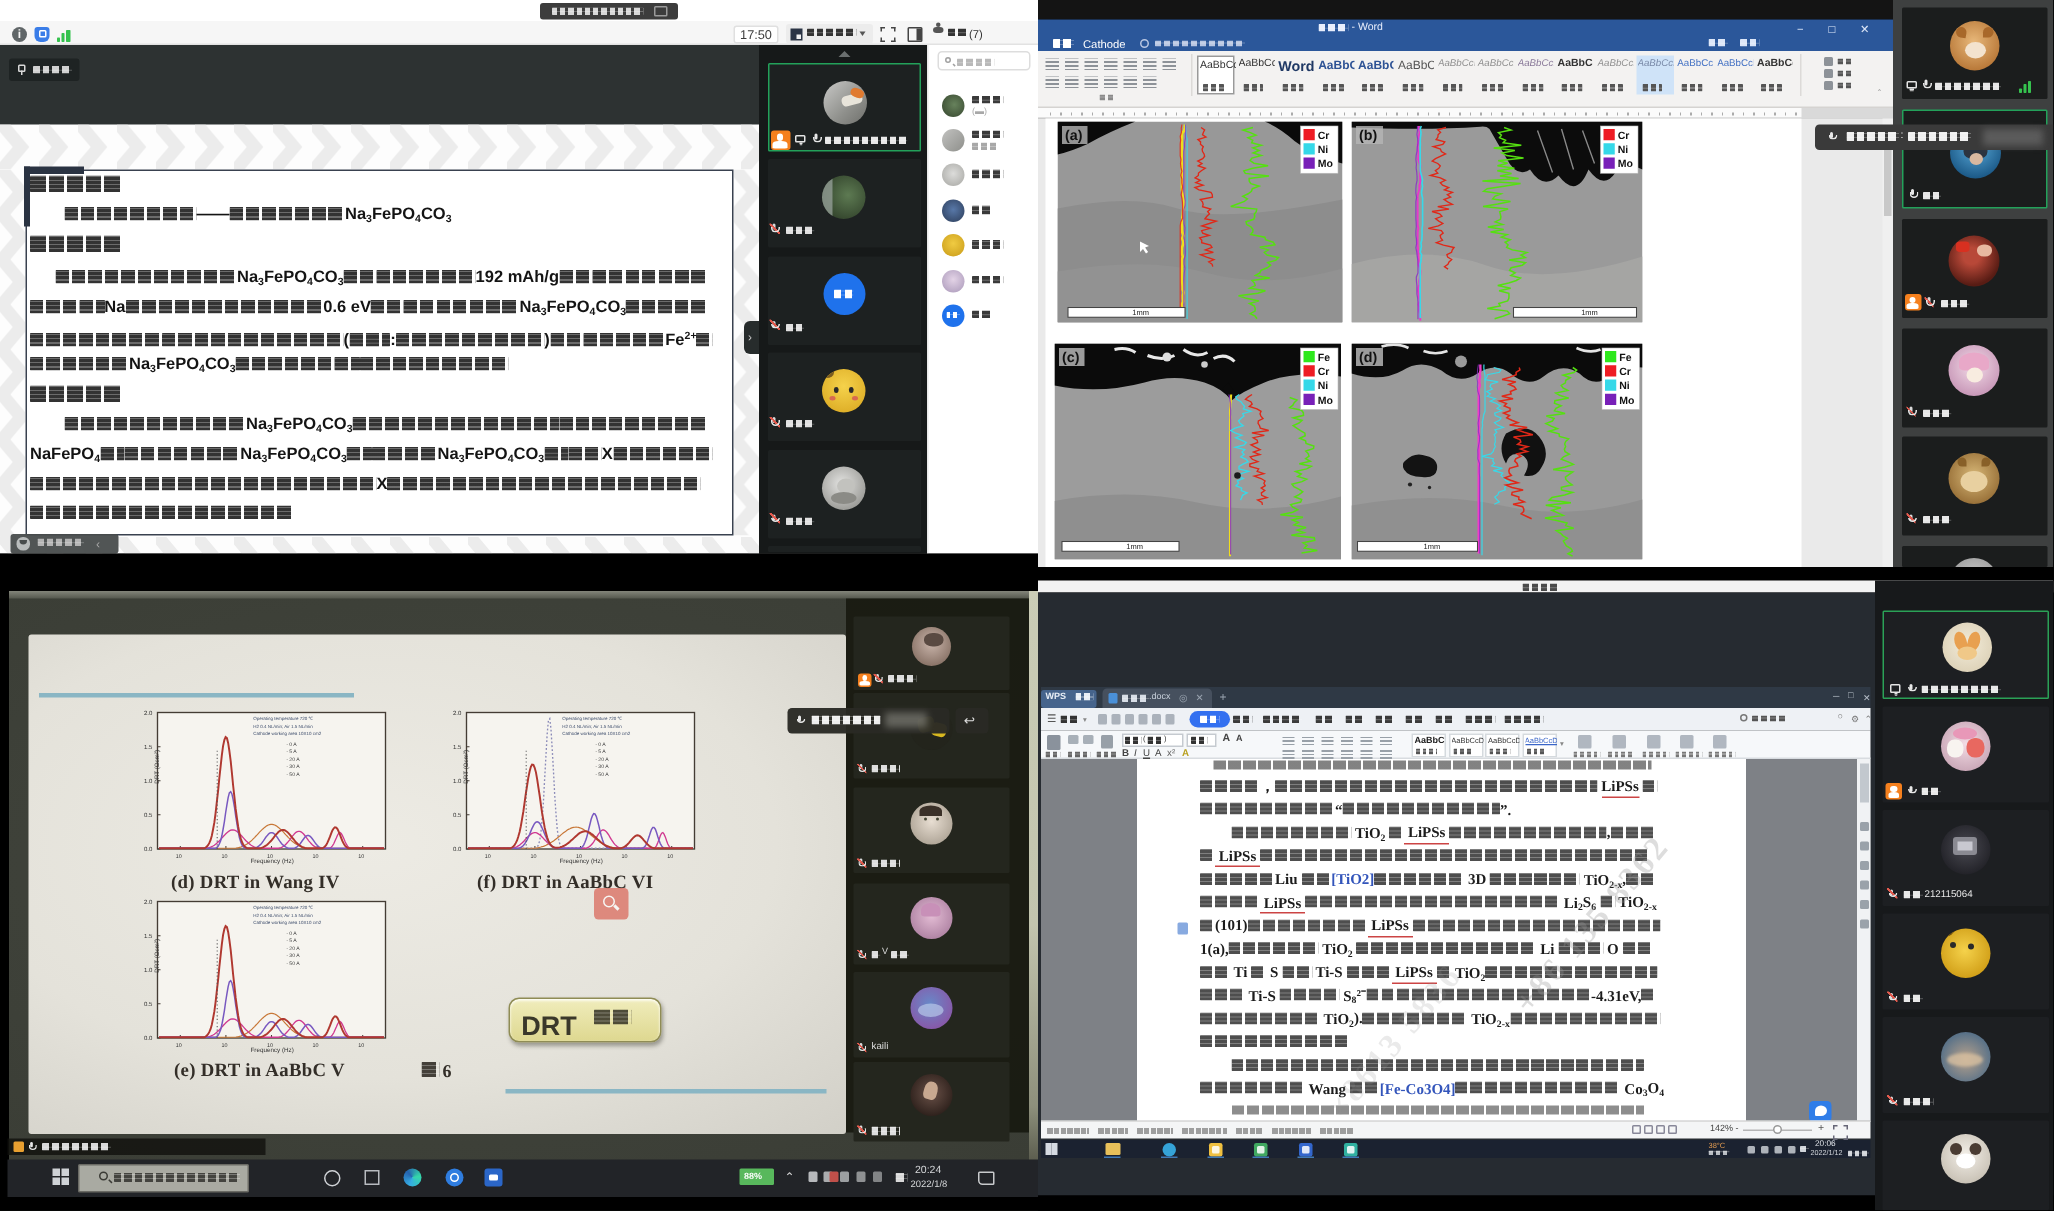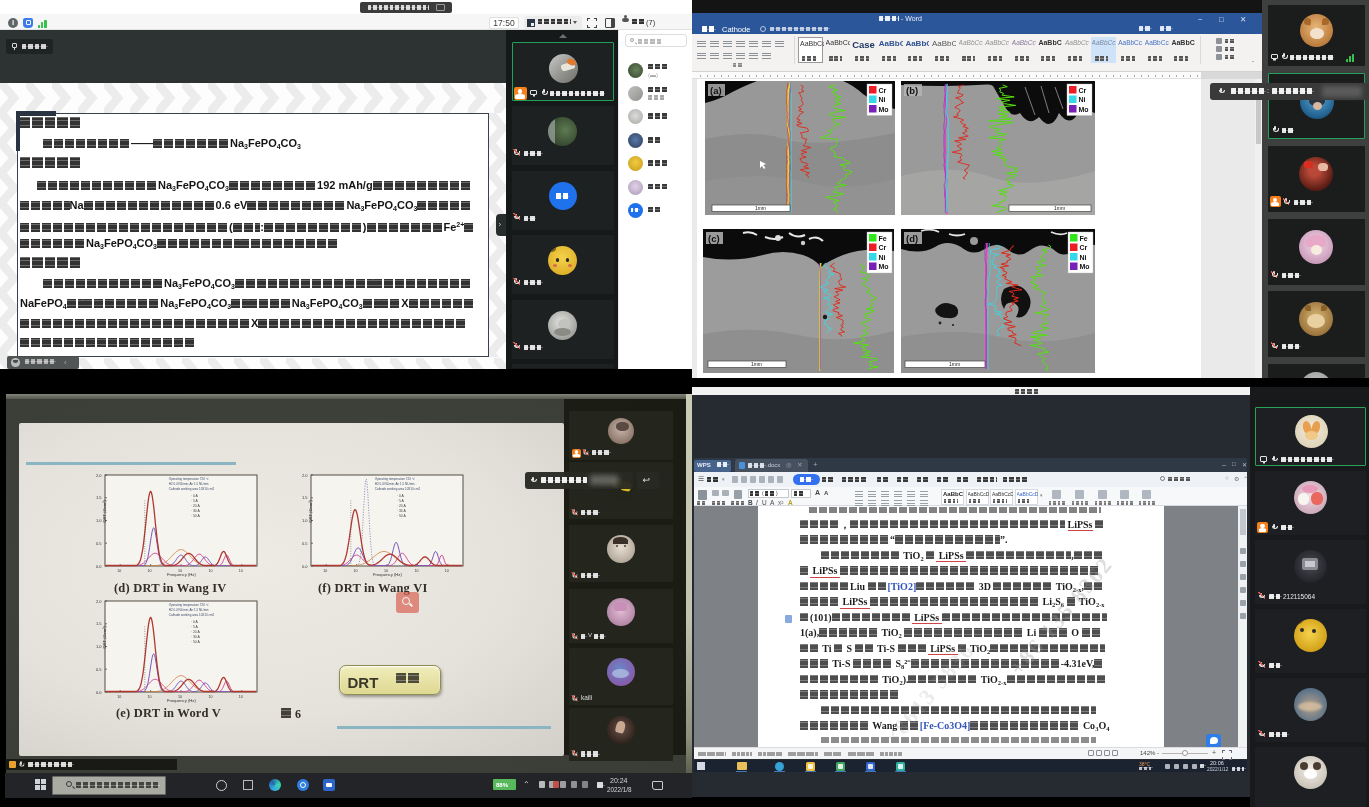--- a/index.html
+++ b/index.html
@@ -218,21 +218,21 @@
     <div class="a" style="left:794px;top:36px;width:1px;height:28px;background:#dcdad8"></div>
     <div class="a" style="left:798.0px;top:36.5px;width:25px;height:26px;background:#fff;border:1px solid #999;">
       <span style="position:absolute;left:1px;top:2px;width:24px;color:#333;font-size:7px;;white-space:nowrap;overflow:hidden">AaBbCcD</span>
     </div>
     <i class="a z" style="left:802.0px;top:56px;width:13.8px;height:4.5px;--w:5.5px;color:#555;"></i>
     <div class="a" style="left:824.6px;top:36.5px;width:25px;height:26px;">
       <span style="position:absolute;left:1px;top:2px;width:24px;color:#333;font-size:7px;;white-space:nowrap;overflow:hidden">AaBbCcD</span>
     </div>
     <i class="a z" style="left:828.6px;top:56px;width:13.8px;height:4.5px;--w:5.5px;color:#555;"></i>
     <div class="a" style="left:851.2px;top:36.5px;width:25px;height:26px;">
-      <span style="position:absolute;left:1px;top:2px;width:24px;color:#1f3864;font-size:9.5px;font-weight:bold;;white-space:nowrap;overflow:hidden">Case</span>
+      <span style="position:absolute;left:1px;top:2px;width:24px;color:#1f3864;font-size:9.5px;font-weight:bold;;white-space:nowrap;overflow:hidden">Word</span>
     </div>
     <i class="a z" style="left:855.2px;top:56px;width:13.8px;height:4.5px;--w:5.5px;color:#555;"></i>
     <div class="a" style="left:877.8px;top:36.5px;width:25px;height:26px;">
       <span style="position:absolute;left:1px;top:2px;width:24px;color:#2e5395;font-size:8px;font-weight:bold;;white-space:nowrap;overflow:hidden">AaBbC(</span>
     </div>
     <i class="a z" style="left:881.8px;top:56px;width:13.8px;height:4.5px;--w:5.5px;color:#555;"></i>
     <div class="a" style="left:904.4px;top:36.5px;width:25px;height:26px;">
       <span style="position:absolute;left:1px;top:2px;width:24px;color:#2e5395;font-size:8px;font-weight:bold;;white-space:nowrap;overflow:hidden">AaBbC(</span>
     </div>
     <i class="a z" style="left:908.4px;top:56px;width:13.8px;height:4.5px;--w:5.5px;color:#555;"></i>
@@ -585,30 +585,30 @@
       <text x="78.84" y="10" font-size="3" fill="#3a4a6a">Operating temperature 720 ℃</text>
       <text x="78.84" y="15" font-size="3" fill="#3a4a6a">H2 0.4 NL/min; Air 1.5 NL/min</text>
       <text x="78.84" y="20" font-size="3" fill="#3a4a6a">Cathode working area 10X10 cm2</text>
       <text x="100.84" y="27" font-size="3.4" fill="#444">· 0 A</text>
       <text x="100.84" y="32" font-size="3.4" fill="#444">· 5 A</text>
       <text x="100.84" y="37" font-size="3.4" fill="#444">· 20 A</text>
       <text x="100.84" y="42" font-size="3.4" fill="#444">· 30 A</text>
       <text x="100.84" y="47" font-size="3.4" fill="#444">· 50 A</text>
     </svg>
     <div class="a" style="left:114px;top:581px;font-family:Liberation Serif,serif;font-weight:bold;color:#332e28;font-size:12.5px;letter-spacing:0.2px;filter:blur(0.35px);white-space:nowrap">(d) DRT in Wang IV</div>
-    <div class="a" style="left:318px;top:581px;font-family:Liberation Serif,serif;font-weight:bold;color:#332e28;font-size:12.5px;letter-spacing:0.2px;filter:blur(0.35px);white-space:nowrap">(f) DRT in Wang VI</div>
-    <div class="a" style="left:116px;top:706px;font-family:Liberation Serif,serif;font-weight:bold;color:#332e28;font-size:12.5px;letter-spacing:0.2px;filter:blur(0.35px);white-space:nowrap">(e) DRT in Word V</div>
+    <div class="a" style="left:318px;top:581px;font-family:Liberation Serif,serif;font-weight:bold;color:#332e28;font-size:12.5px;letter-spacing:0.2px;filter:blur(0.35px);white-space:nowrap">(f) DRT in AaBbC VI</div>
+    <div class="a" style="left:116px;top:706px;font-family:Liberation Serif,serif;font-weight:bold;color:#332e28;font-size:12.5px;letter-spacing:0.2px;filter:blur(0.35px);white-space:nowrap">(e) DRT in AaBbC V</div>
     <i class="a z" style="left:281px;top:708px;width:12px;height:9.8px;--w:12px;color:rgba(40,35,28,.85);filter:blur(0.35px);"></i>
     <span class="a" style="left:295px;top:707px;font-family:&quot;Liberation Serif&quot;,serif;font-weight:bold;color:#332e28;font-size:12px;filter:blur(0.35px)">6</span>
     <div class="a" style="left:396px;top:592px;width:23px;height:21px;background:#d9584a;opacity:.65;border-radius:3px">
       <span style="position:absolute;left:6px;top:4.5px;width:8px;height:8px;border:1.8px solid #fff;border-radius:50%"></span>
       <span style="position:absolute;left:13px;top:12px;width:4px;height:1.8px;background:#fff;transform:rotate(45deg)"></span>
     </div>
     <div class="a" style="left:338.5px;top:664.5px;width:102.5px;height:30px;border-radius:7px;background:linear-gradient(180deg,#f0edbc,#ded890);border:1px solid #8f8c55;box-shadow:inset 0 1px 2px #fff,1px 2px 3px rgba(40,40,30,.4)">
-      <span style="position:absolute;left:8px;top:8px;font-weight:bold;font-size:15px;color:#3a382a;filter:blur(0.3px)">DRT</span>
+      <span style="position:absolute;left:8px;top:8px;font-weight:bold;font-size:18px;color:#3a382a;filter:blur(0.3px)">DRT</span>
     </div>
     <i class="a z" style="left:396px;top:673px;width:25.0px;height:10.2px;--w:12.5px;color:rgba(50,48,36,.85);filter:blur(0.4px);"></i>
     <div class="a" style="left:563.5px;top:399px;width:128.5px;height:356px;background:#17180f;opacity:.9"></div>
     <div class="a tile" style="left:569px;top:410.7px;width:103.5px;height:49.1px;background:#24261e;">
       <div class="a cir" style="left:38.7px;top:7.622px;width:26px;height:26px;background:radial-gradient(circle at 50% 42%,#c9b4aa,#8a7468 75%);overflow:hidden">
         <span style="position:absolute;left:8px;top:4px;width:13px;height:9px;background:#5a4a42;border-radius:45%"></span>
       </div>
       <div class="a per" style="left:3px;top:38.1px;width:9px;height:9px"></div>
       <span class="a mic mico" style="left:14px;top:38.6px;transform:scale(0.9)">
         <i></i>

